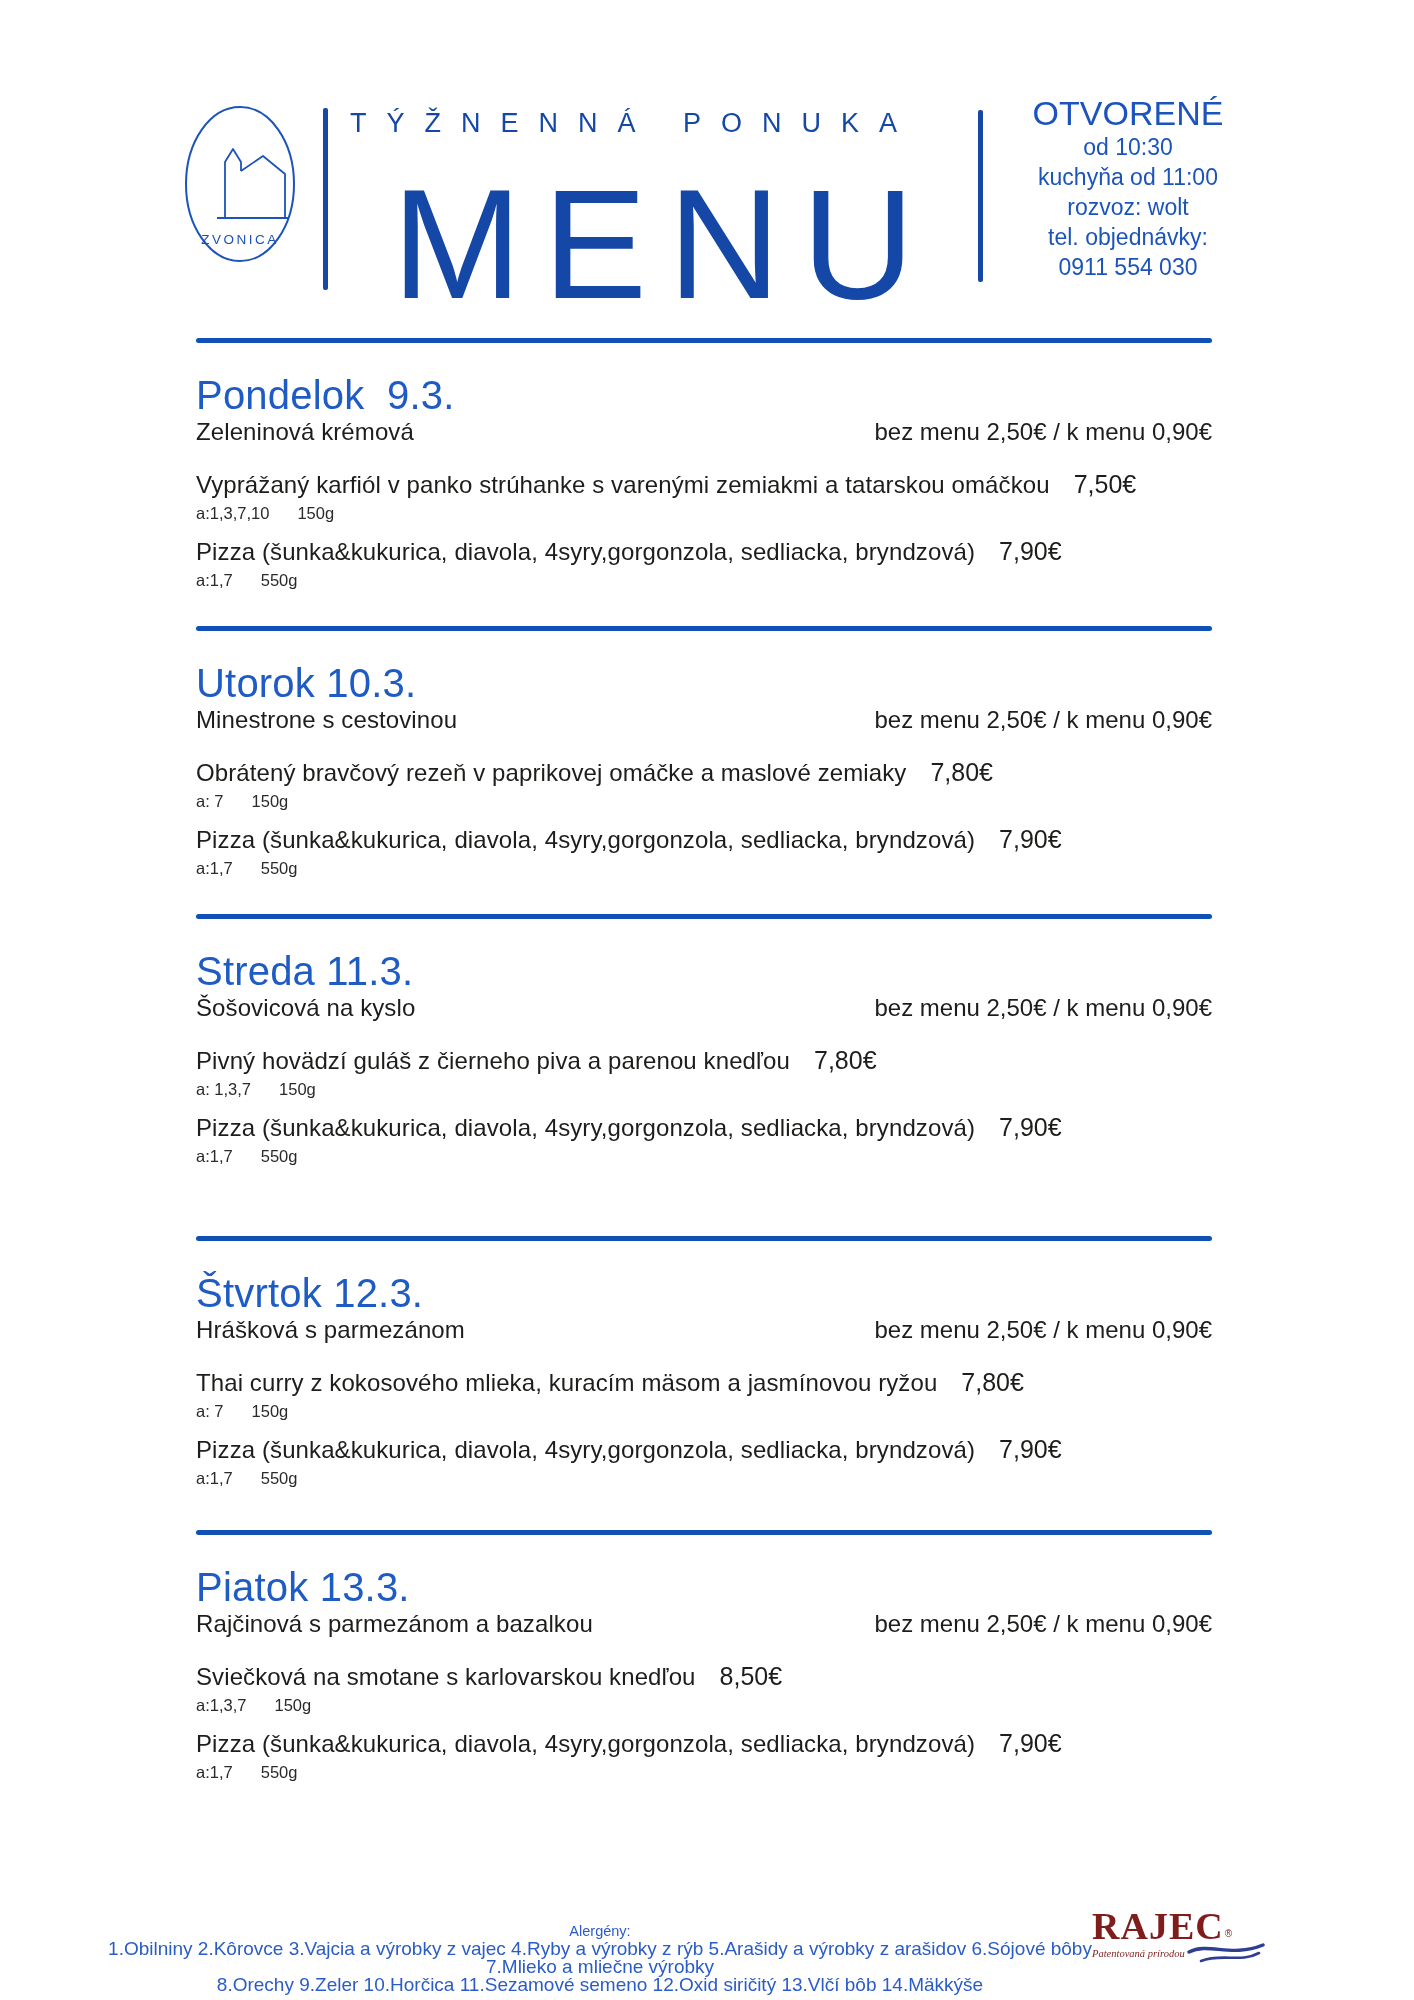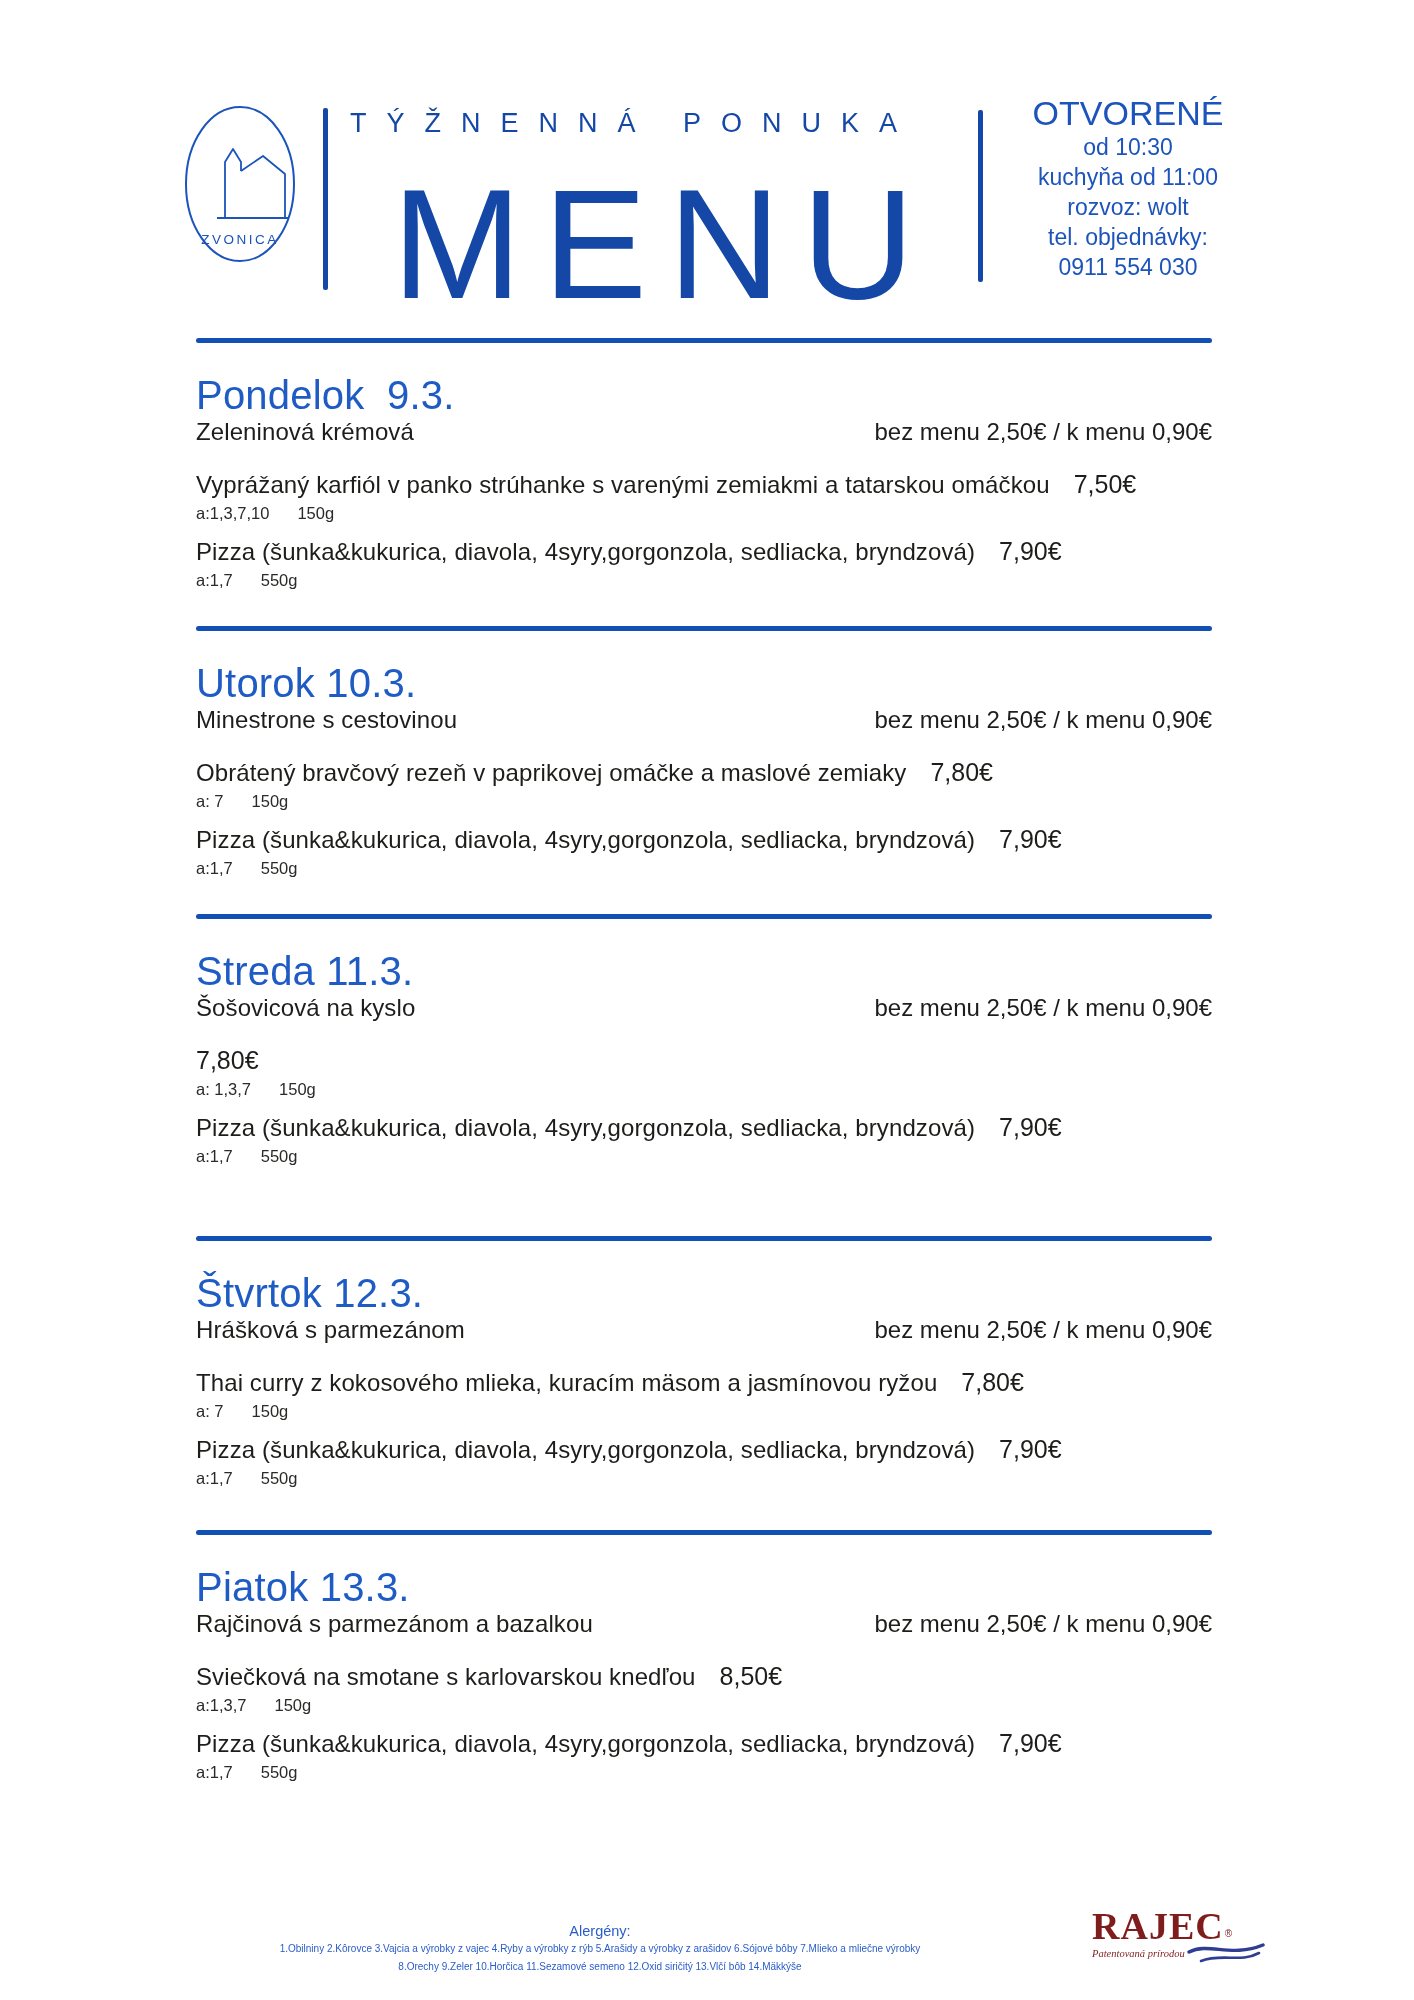--- a/index.html
+++ b/index.html
@@ -63,21 +63,21 @@
     margin-top:4px; font-size:16.5px; line-height:20px; display:flex;
     gap:28px; color:#2a2a28;
   }
 
   
   .footer-allergens {
     position:absolute; left:95px; top:1922px; width:1010px; text-align:center;
     color:#2A5CC8;
   }
   .allergens-heading { font-size:14.5px; line-height:18px; }
-  .allergens-line { font-size:10px; line-height:18px; }
+  .allergens-line { font-size:19px; line-height:18px; }
 
   .rajec { position:absolute; left:1092px; top:1906px; width:150px; color:#7f1d1d; }
   .rajec-name-row { display:flex; align-items:flex-start; }
   .rajec-name {
     font-family:"Liberation Serif", serif; font-weight:bold; font-size:38px;
     line-height:40px; letter-spacing:1px;
   }
   .rajec-reg { font-size:10px; margin-top:22px; margin-left:1px; }
   .rajec-bottom { display:flex; align-items:flex-start; margin-top:-4px; }
   .rajec-tagline {
@@ -182,20 +182,21 @@
 
   <section class="day">
     <div class="rule"></div>
     <h2 class="day-heading">Streda 11.3.</h2>
     <div class="soup-row">
       <span class="soup-name">Šošovicová na kyslo</span>
       <span class="menu-note">bez menu 2,50€ / k menu 0,90€</span>
     </div>
     <div class="dish">
       <div class="dish-top">
+        <span class="dish-name">Pivný hovädzí guláš z čierneho piva a parenou knedľou</span>
         <span class="dish-price">7,80€</span>
       </div>
       <div class="dish-meta">
         <span>a: 1,3,7</span>
         <span>150g</span>
       </div>
     </div>
     <div class="dish">
       <div class="dish-top">
         <span class="dish-name">Pizza (šunka&amp;kukurica, diavola, 4syry,gorgonzola, sedliacka, bryndzová)</span>

